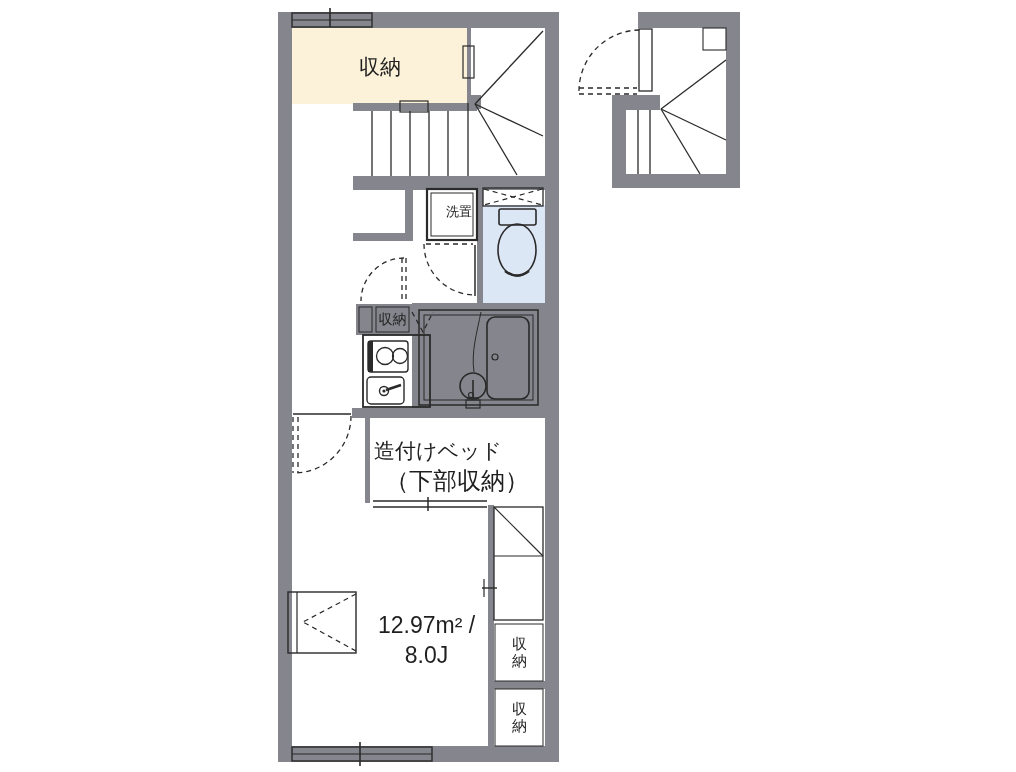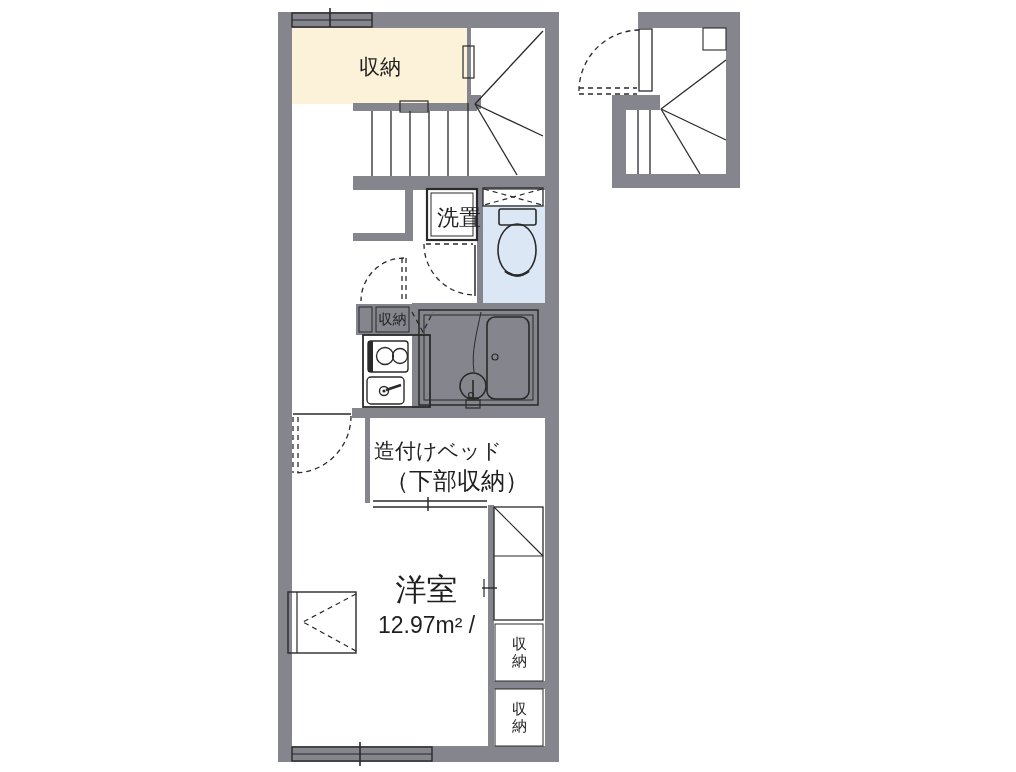--- a/index.html
+++ b/index.html
@@ -198,26 +198,26 @@
   <g>
     <rect x="639" y="29" width="13" height="62" class="white ln" stroke-width="1.3"></rect>
     <line x1="579" y1="88" x2="637" y2="88" class="dash" stroke-width="1.3"></line>
     <line x1="579" y1="94" x2="637" y2="94" class="dash" stroke-width="1.3"></line>
     <path d="M579,91 A61,61 0 0 1 640,30" class="dash" stroke-width="1.3"></path>
   </g>
 </svg>
 
 <div class="lbl" style="left:330px;top:53px;width:100px;font-size:21px;">収納</div>
 
-<div class="lbl" style="left:427px;top:203px;width:64px;font-size:22px;">洗置</div>
+<div class="lbl" style="left:427px;top:203px;width:64px;font-size:13px;">洗置</div>
 
 <div class="lbl" style="left:375px;top:311px;width:35px;font-size:14px;">収納</div>
 
 <div class="lbl" style="left:348px;top:437px;width:180px;font-size:21px;">造付けベッド</div>
 <div class="lbl" style="left:367px;top:465px;width:180px;font-size:24px;">（下部収納）</div>
 
-<div class="lbl" style="left:354px;top:569px;width:145px;font-size:31px;">洋室</div>
 <div class="lbl" style="left:354px;top:612px;width:145px;font-size:23px;text-align:center;">12.97m² /</div>
+<div class="lbl" style="left:354px;top:642px;width:145px;font-size:23px;">8.0J</div>
 
 <div class="v-lbl" style="left:510px;top:636px;width:19px;font-size:15px;">収納</div>
 <div class="v-lbl" style="left:510px;top:701px;width:19px;font-size:15px;">収納</div>
 
 </div>
 
 </body></html>

